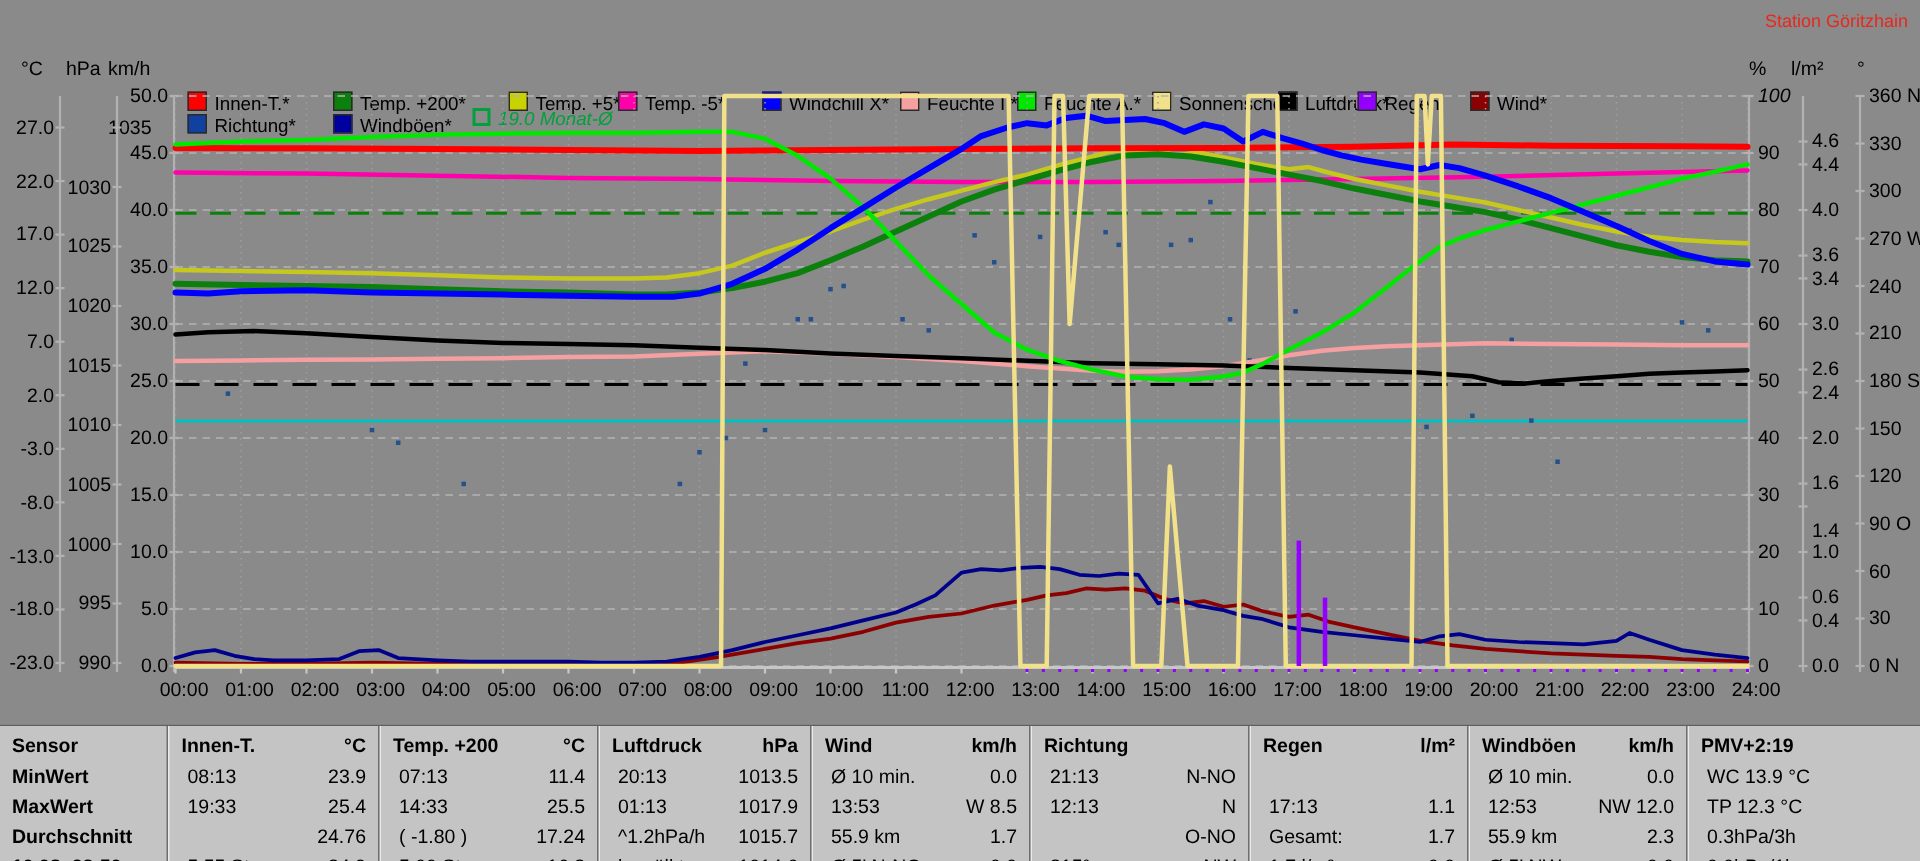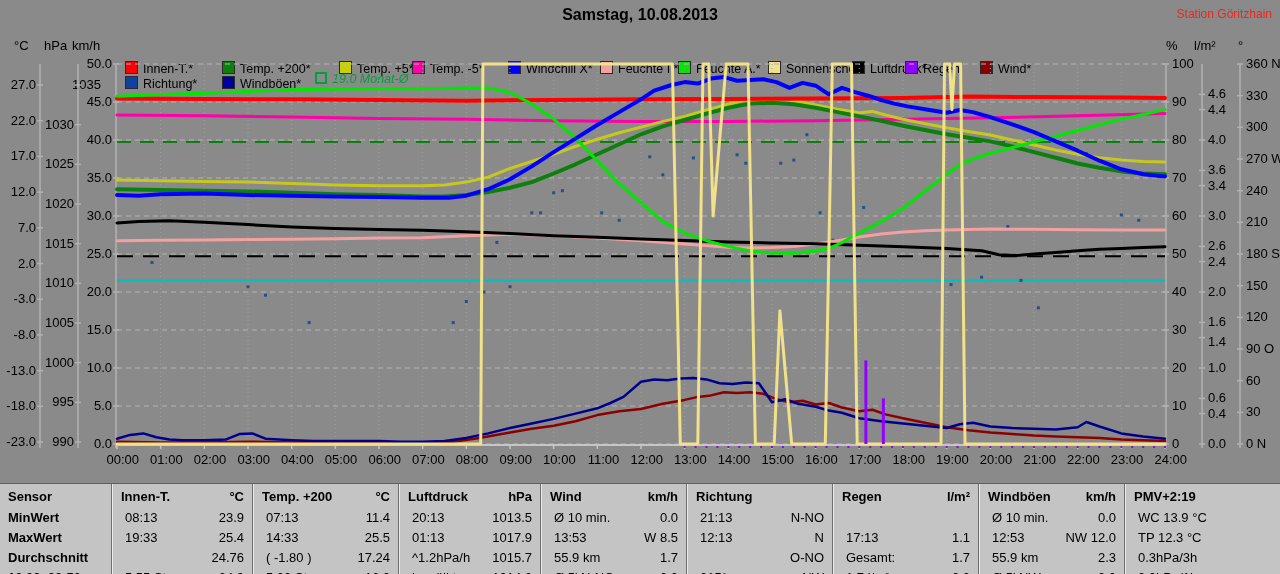--- a/index.html
+++ b/index.html
@@ -20,21 +20,20 @@
        border-top:1px solid #5f5f5f;overflow:hidden;font-size:13px;}
   .tsep{position:absolute;top:0;height:100%;width:0;border-left:1px solid #6e6e6e;border-right:1px solid #ebebeb;}
   .tcell{position:absolute;white-space:nowrap;line-height:15px;}
   .tcell.right{text-align:right;}
   .tcell.bold{font-weight:bold;}
 </style>
 </head>
 <body>
 
 <div id="app">
-  <div id="chart-title">Samstag, 10.08.2013</div>
   <div id="station-label">Station Göritzhain</div>
   <div id="legend">
       <div class="legend-item" style="left: 125px; top: 29px;"><span class="legend-swatch" style="background: rgb(255, 0, 0);"></span><span>Innen-T.*</span></div>
       <div class="legend-item" style="left: 222px; top: 29px;"><span class="legend-swatch" style="background: rgb(12, 128, 12);"></span><span>Temp. +200*</span></div>
       <div class="legend-item" style="left: 315px; top: 29px; padding-left: 24px;"><span class="legend-swatch" style="background: rgb(200, 210, 0);"></span><span>Temp. +5*</span></div>
       <div class="legend-item" style="left: 412px; top: 29px;"><span class="legend-swatch" style="background: rgb(255, 0, 170);"></span><span>Temp. -5*</span></div>
       <div class="legend-item" style="left: 508px; top: 29px;"><span class="legend-swatch" style="background: rgb(0, 0, 255);"></span><span>Windchill X*</span></div>
       <div class="legend-item" style="left: 600px; top: 29px;"><span class="legend-swatch" style="background: rgb(244, 160, 160);"></span><span>Feuchte I.*</span></div>
       <div class="legend-item" style="left: 678px; top: 29px;"><span class="legend-swatch" style="background: rgb(0, 232, 0);"></span><span>Feuchte A.*</span></div>
       <div class="legend-item" style="left: 768px; top: 29px;"><span class="legend-swatch" style="background: rgb(240, 225, 138);"></span><span>Sonnenschein</span></div>
@@ -77,42 +76,42 @@
       <div class="ticklabel" style="top: 95px; left: 72px; width: 40px; text-align: right;">45.0</div>
       <div class="ticklabel" style="top: 133px; left: 72px; width: 40px; text-align: right;">40.0</div>
       <div class="ticklabel" style="top: 171px; left: 72px; width: 40px; text-align: right;">35.0</div>
       <div class="ticklabel" style="top: 209px; left: 72px; width: 40px; text-align: right;">30.0</div>
       <div class="ticklabel" style="top: 247px; left: 72px; width: 40px; text-align: right;">25.0</div>
       <div class="ticklabel" style="top: 285px; left: 72px; width: 40px; text-align: right;">20.0</div>
       <div class="ticklabel" style="top: 323px; left: 72px; width: 40px; text-align: right;">15.0</div>
       <div class="ticklabel" style="top: 361px; left: 72px; width: 40px; text-align: right;">10.0</div>
       <div class="ticklabel" style="top: 399px; left: 72px; width: 40px; text-align: right;">5.0</div>
       <div class="ticklabel" style="top: 437px; left: 72px; width: 40px; text-align: right;">0.0</div>
-      <div class="ticklabel" style="top: 57px; left: 1172px;">100</div>
+      <div class="ticklabel" style="top: 57px; left: 1172px; font-style: italic;">100</div>
       <div class="ticklabel" style="top: 95px; left: 1172px;">90</div>
       <div class="ticklabel" style="top: 133px; left: 1172px;">80</div>
       <div class="ticklabel" style="top: 171px; left: 1172px;">70</div>
       <div class="ticklabel" style="top: 209px; left: 1172px;">60</div>
       <div class="ticklabel" style="top: 247px; left: 1172px;">50</div>
       <div class="ticklabel" style="top: 285px; left: 1172px;">40</div>
       <div class="ticklabel" style="top: 323px; left: 1172px;">30</div>
       <div class="ticklabel" style="top: 361px; left: 1172px;">20</div>
       <div class="ticklabel" style="top: 399px; left: 1172px;">10</div>
       <div class="ticklabel" style="top: 437px; left: 1172px;">0</div>
       <div class="ticklabel" style="top: 87.4px; left: 1208px;">4.6</div>
       <div class="ticklabel" style="top: 102.6px; left: 1208px;">4.4</div>
       <div class="ticklabel" style="top: 133px; left: 1208px;">4.0</div>
       <div class="ticklabel" style="top: 163.4px; left: 1208px;">3.6</div>
       <div class="ticklabel" style="top: 178.6px; left: 1208px;">3.4</div>
       <div class="ticklabel" style="top: 209px; left: 1208px;">3.0</div>
       <div class="ticklabel" style="top: 239.4px; left: 1208px;">2.6</div>
       <div class="ticklabel" style="top: 254.6px; left: 1208px;">2.4</div>
       <div class="ticklabel" style="top: 285px; left: 1208px;">2.0</div>
       <div class="ticklabel" style="top: 315.4px; left: 1208px;">1.6</div>
-      <div class="ticklabel" style="top: 335px; left: 1208px;">1.4</div>
+      <div class="ticklabel" style="top: 347px; left: 1208px;">1.4</div>
       <div class="ticklabel" style="top: 361px; left: 1208px;">1.0</div>
       <div class="ticklabel" style="top: 391.4px; left: 1208px;">0.6</div>
       <div class="ticklabel" style="top: 406.6px; left: 1208px;">0.4</div>
       <div class="ticklabel" style="top: 437px; left: 1208px;">0.0</div>
       <div class="ticklabel" style="top: 57px; left: 1246px;">360 N</div>
       <div class="ticklabel" style="top: 88.6667px; left: 1246px;">330</div>
       <div class="ticklabel" style="top: 120.333px; left: 1246px;">300</div>
       <div class="ticklabel" style="top: 152px; left: 1246px;">270 W</div>
       <div class="ticklabel" style="top: 183.667px; left: 1246px;">240</div>
       <div class="ticklabel" style="top: 215.333px; left: 1246px;">210</div>

